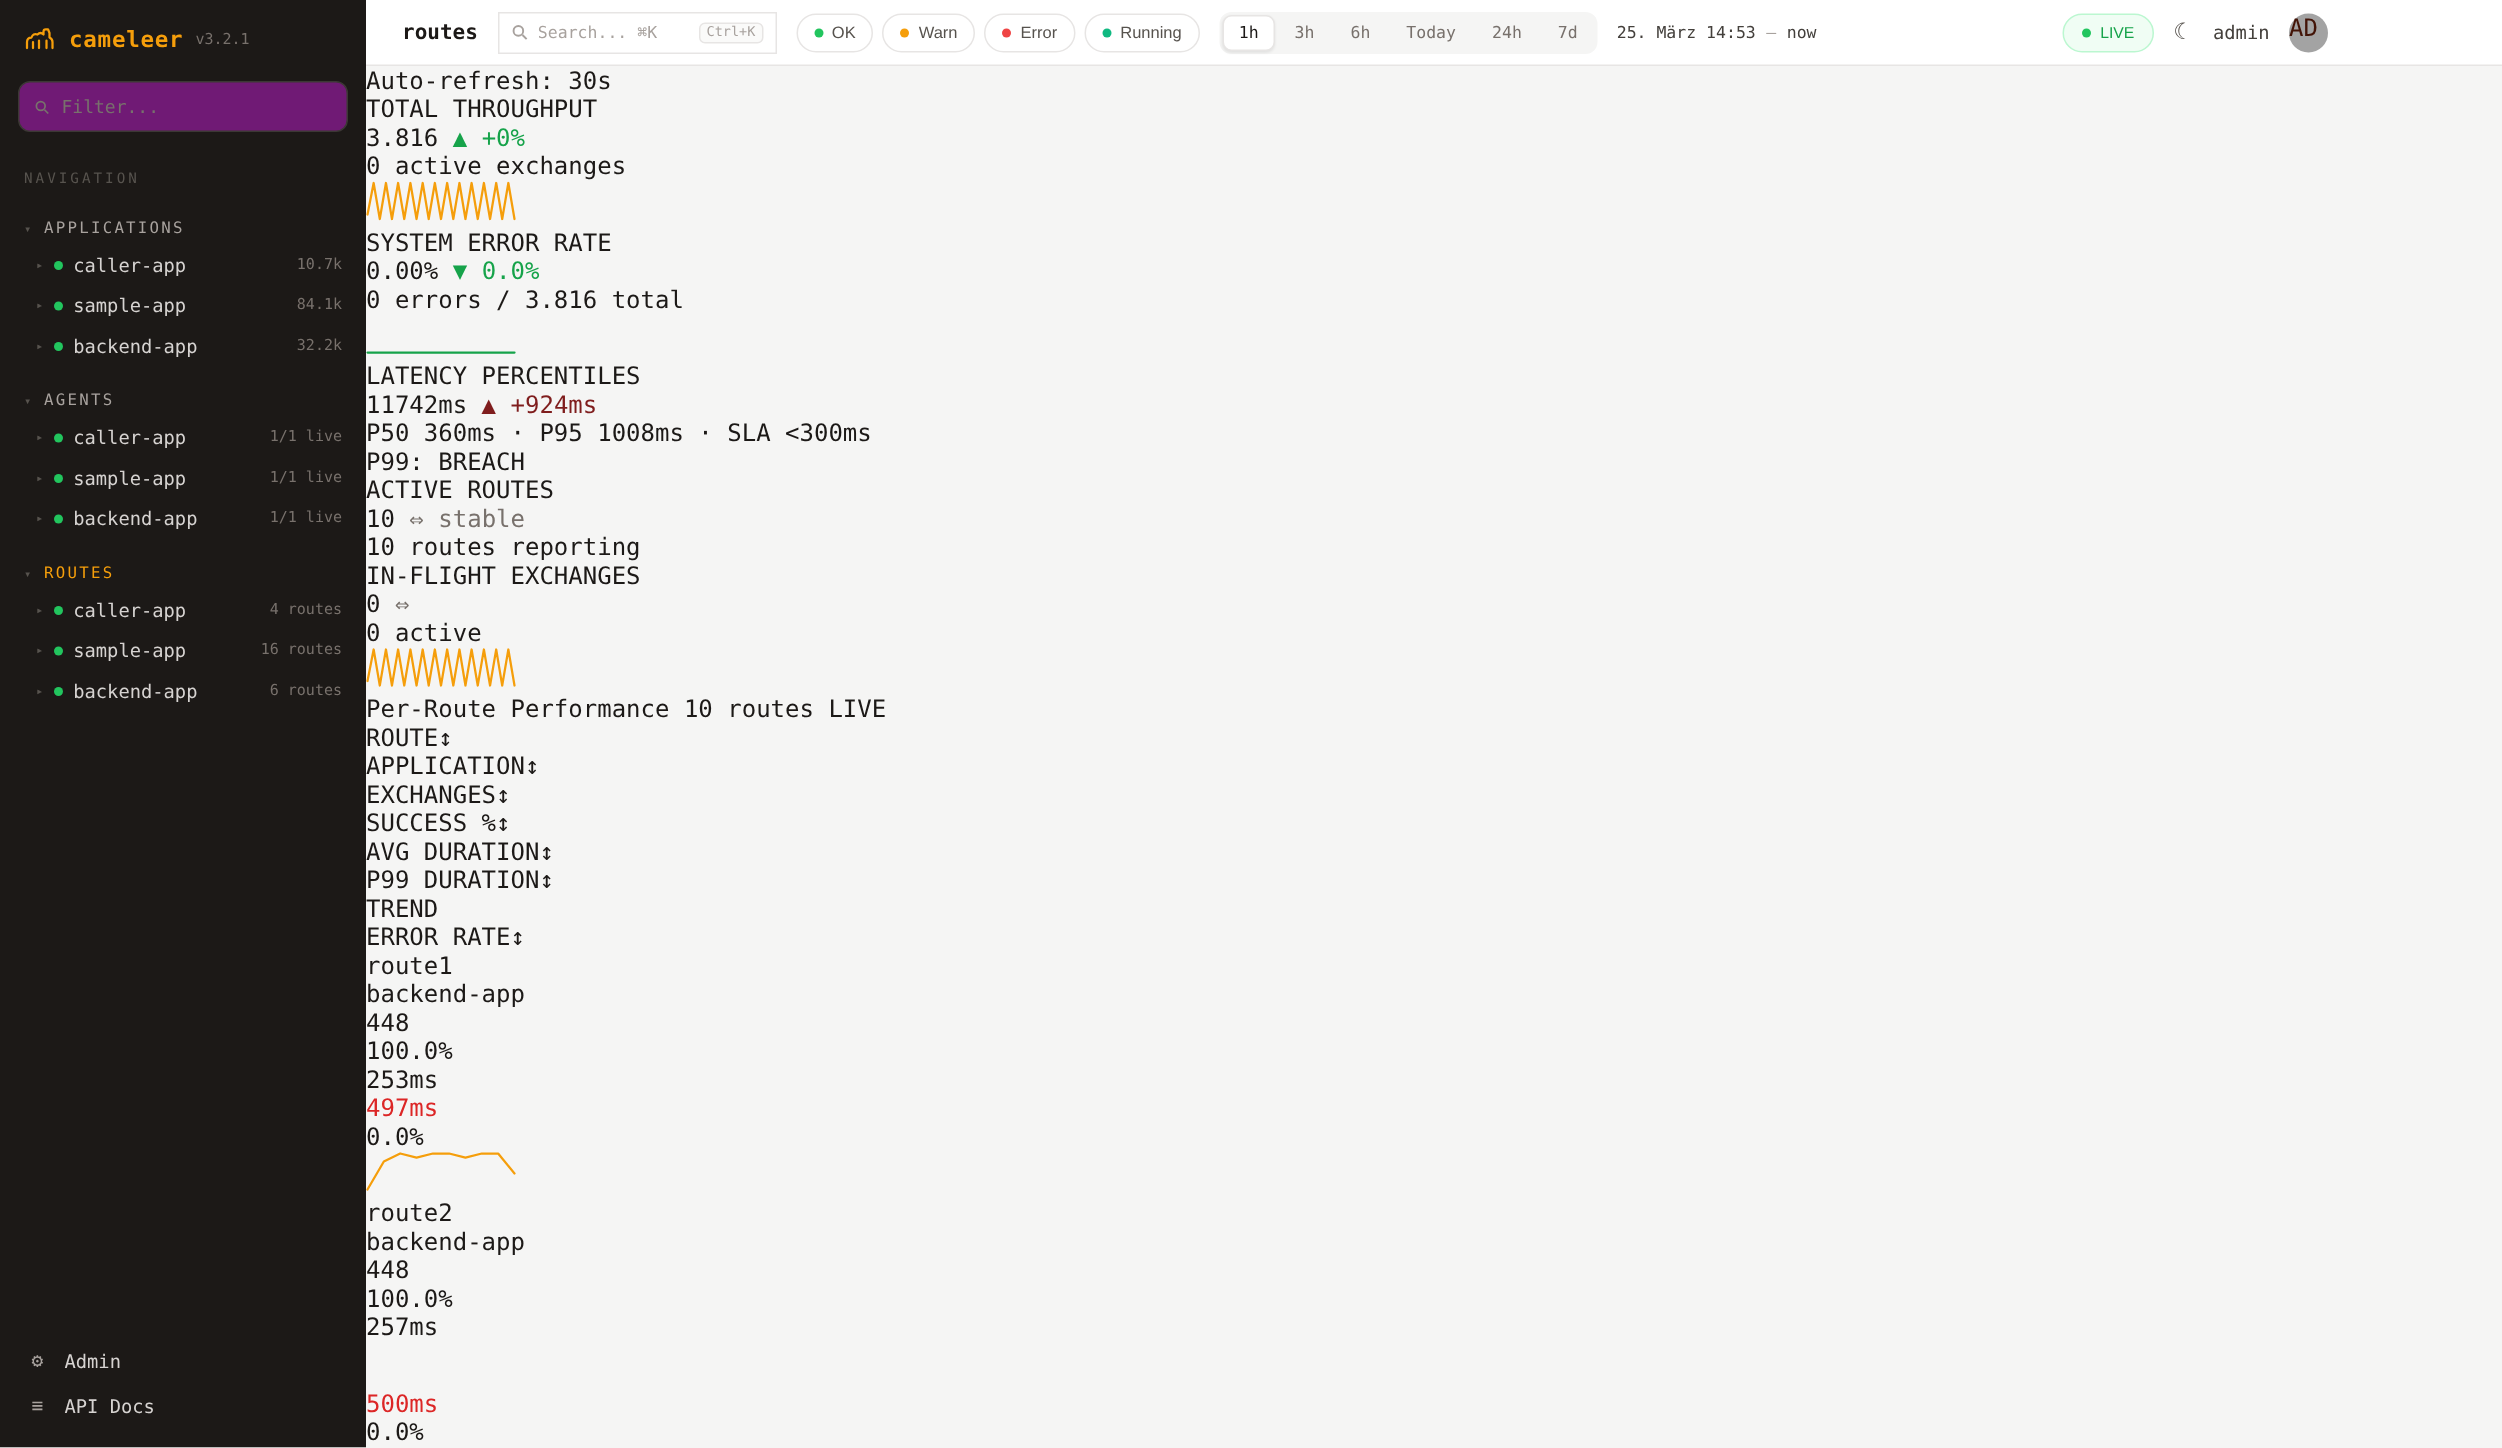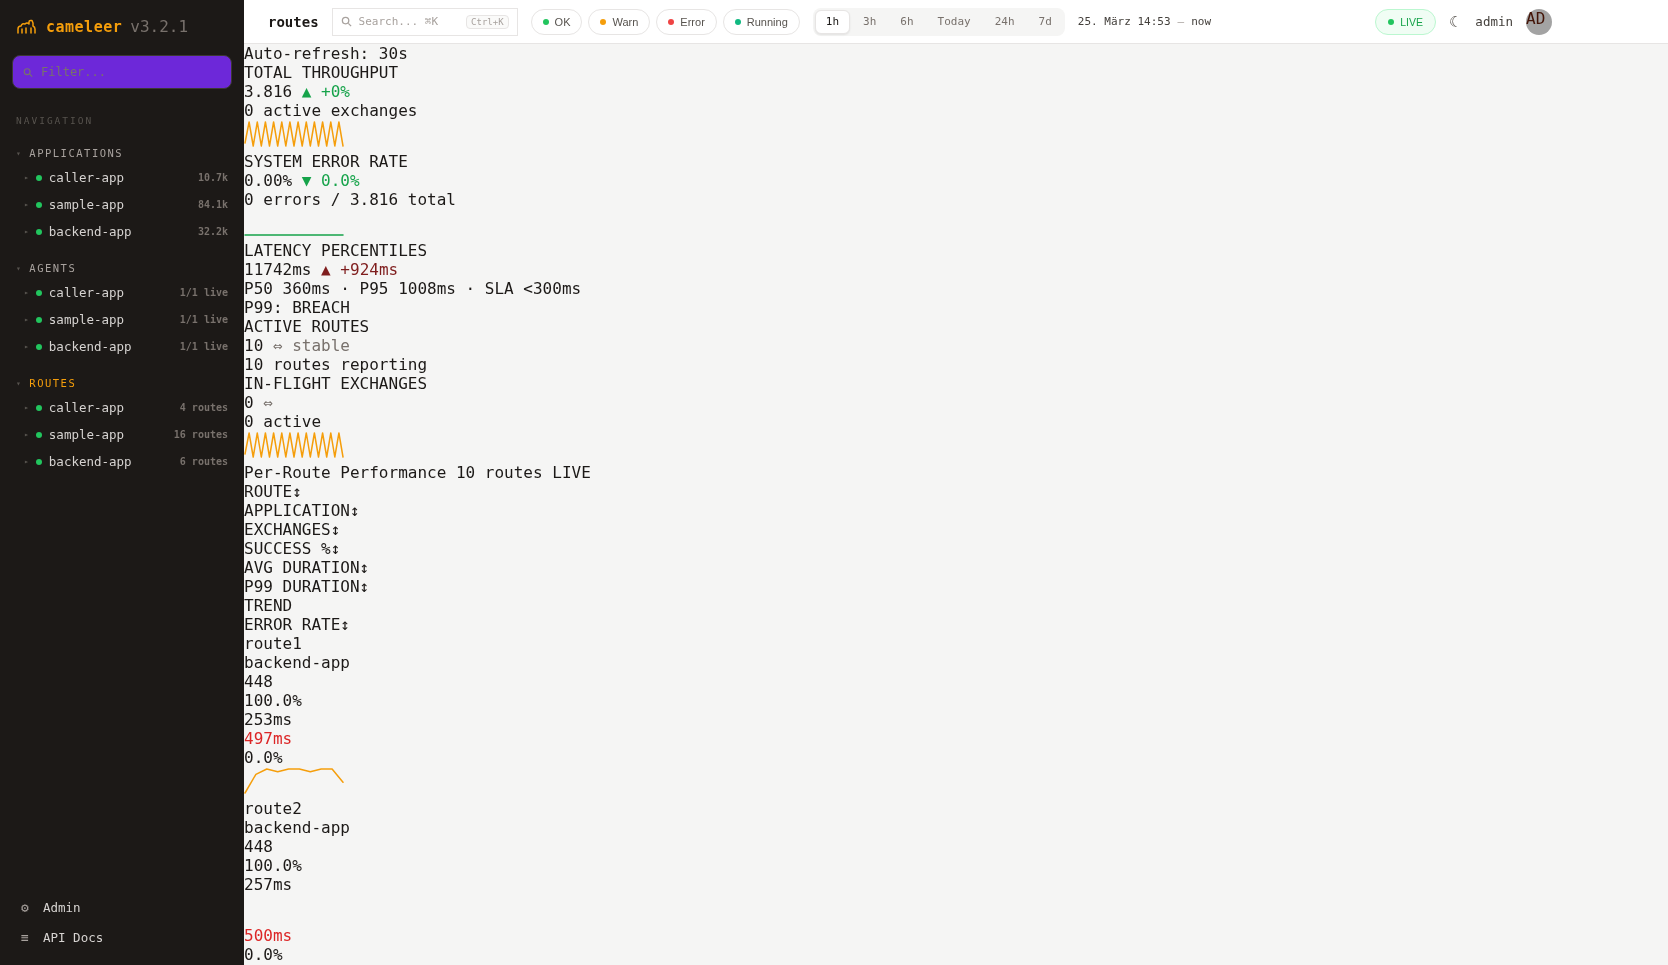--- a/index.html
+++ b/index.html
@@ -4,32 +4,32 @@
 <style>
   * { margin:0; padding:0; box-sizing:border-box; }
   html,body { width:1668px; height:965px; overflow:hidden; }
   body { font-family:"DejaVu Sans Mono","Liberation Mono",monospace; color:#1c1917; background:#f5f5f4; }
   .app { display:flex; width:1668px; height:965px; }
 
   
   .sidebar { width:244px; background:#1c1917; color:#d6d3d1; display:flex; flex-direction:column; flex-shrink:0; }
   .logo-row { display:flex; align-items:center; gap:8px; padding:17px 16px 13px; cursor:pointer; }
   .logo-text { color:#f59e0b; font-weight:bold; font-size:15px; letter-spacing:.5px; }
-  .logo-version { color:#78716c; font-size:16px; }
-  .filter-box { margin:6px 12px 14px; background:#6d28d9; border:1px solid #3c3835; border-radius:8px; height:34px; display:flex; align-items:center; gap:8px; padding:0 10px; color:#78716c; }
+  .logo-version { color:#78716c; font-size:10px; }
+  .filter-box { margin:6px 12px 14px; background:#701a75; border:1px solid #3c3835; border-radius:8px; height:34px; display:flex; align-items:center; gap:8px; padding:0 10px; color:#78716c; }
   .filter-input { background:transparent; border:none; outline:none; color:#d6d3d1; font:inherit; font-size:12px; width:100%; }
   .filter-input::placeholder { color:#78716c; }
   .nav-label { padding:12px 16px 4px; font-size:9.5px; letter-spacing:2px; color:#57534e; }
   .section { margin-top:12px; }
   .section-header { display:flex; align-items:center; gap:7px; padding:5px 16px; font-size:10.5px; letter-spacing:1.5px; color:#a8a29e; cursor:pointer; }
   .section-header.active { color:#f59e0b; }
   .caret { font-size:8px; color:#57534e; flex-shrink:0; }
   .nav-item { display:flex; align-items:center; gap:7px; padding:6px 16px 6px 24px; font-size:12.5px; color:#d6d3d1; cursor:pointer; }
   .dot { width:6px; height:6px; border-radius:50%; background:#22c55e; flex-shrink:0; }
-  .nav-badge { margin-left:auto; font-size:10px; color:#78716c;font-weight:bold; }
+  .nav-badge { margin-left:auto; font-size:10px; color:#78716c; }
   .sidebar-spacer { flex:1; }
   .sidebar-footer { padding:10px 18px 20px; display:flex; flex-direction:column; gap:15px; }
   .footer-item { display:flex; gap:11px; align-items:center; font-size:12.5px; color:#d6d3d1; cursor:pointer; }
   .footer-icon { color:#a8a29e; font-size:13px; width:14px; text-align:center; }
 
   
   .main-col { flex:1; display:flex; flex-direction:column; min-width:0; }
   .topbar { height:44px; background:#fff; border-bottom:1px solid #e7e5e4; display:flex; align-items:center; gap:13px; padding:0 0 0 24px; flex-shrink:0; }
   .page-title { font-weight:bold; font-size:14px; }
   .search-box { width:186px; height:28px; border:1px solid #e7e5e4; border-radius:0; display:flex; align-items:center; gap:7px; padding:0 8px; color:#a8a29e; background:#fff; cursor:text; }

